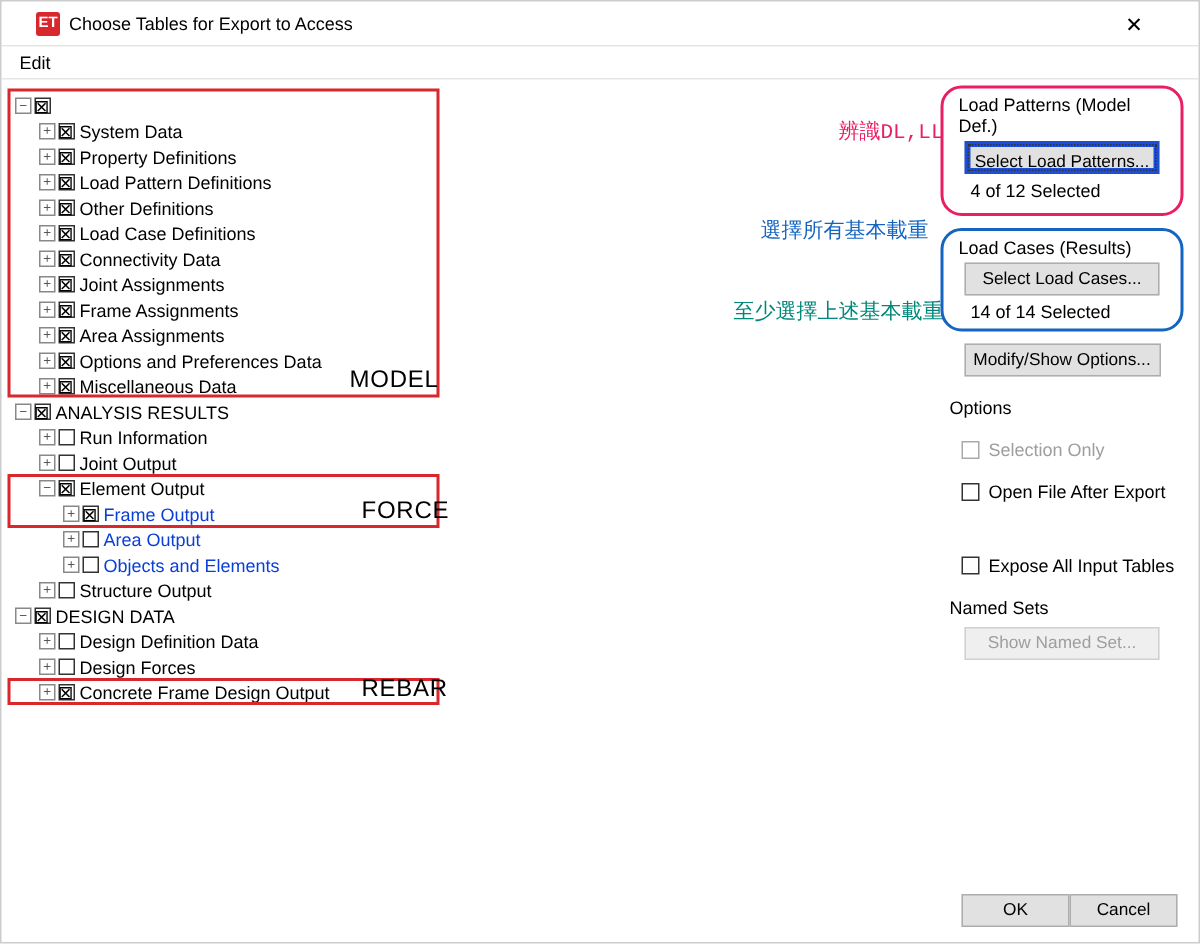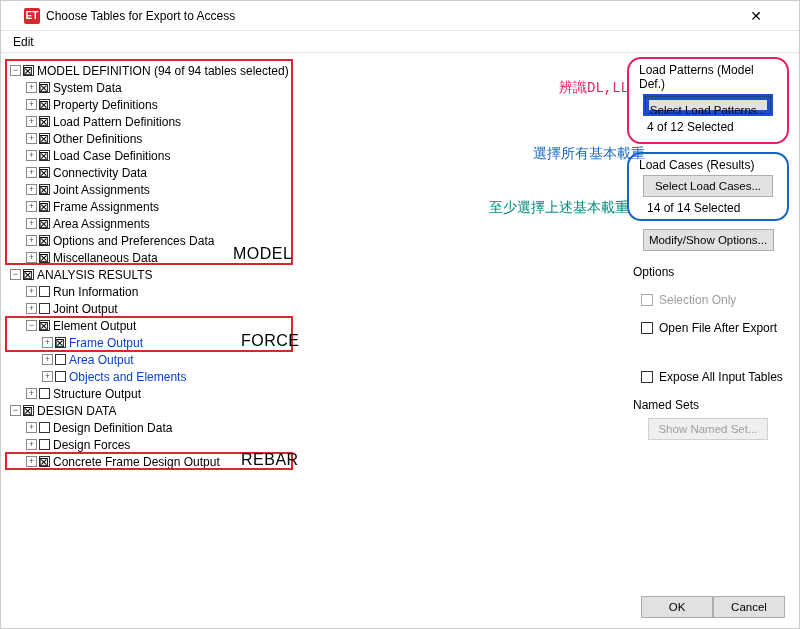--- a/index.html
+++ b/index.html
@@ -28,21 +28,21 @@
   .ind0 { padding-left: 4px; }
   .ind1 { padding-left: 20px; }
   .ind2 { padding-left: 36px; }
   
   .annot-box { position:absolute; border:2px solid #d9272e; pointer-events:none; }
   .annot-label { position:absolute; font-family: "Arial Narrow", Arial; font-size:16px; color:#000; pointer-events:none; letter-spacing:0.5px;}
   
   .group-frame { border: 2px solid; border-radius: 14px; padding: 4px 8px 8px 8px; margin-bottom: 8px; position:relative;}
   .group-title { font-size: 12px; margin-bottom: 3px; padding-left:2px;}
   .win-btn { display:block; width: 130px; height: 22px; margin: 0 auto 4px auto; background:#e1e1e1; border:1px solid #adadad; font-size:11.5px; text-align:center; line-height:20px; }
-  .win-btn.sel { border:6px solid #1d4ed8; outline:1px dotted #333; outline-offset:-3px;text-align:center;}
+  .win-btn.sel { border:4px solid #1d4ed8; outline:1px dotted #333; outline-offset:-3px;text-align:center;}
   .status-line { font-size:12px; padding-left: 10px; }
   .frame-red { border-color:#e91e63; }
   .frame-blue { border-color:#1565c0; }
   .frame-green { border-color:#00897b; }
   .frame-grey { border:none; padding:0 6px; margin-top:6px;}
   .frame-grey .win-btn { width:131px;}
   .section-title { font-size:12px; margin: 14px 0 6px 6px;}
   .opt-row { display:flex; align-items:center; font-size:12px; margin:14px 0 3px 14px; }
   .opt-row .cb { width:12px; height:12px; border:1px solid #333; margin-right:6px; background:#fff;}
   .opt-row .cb.disabled { border-color:#aaa;}
@@ -69,21 +69,20 @@
   <span>Edit</span>
 </div>
 
 <div class="main">
 
   <div class="left">
     <div class="tree-container">
       <div class="node ind0">
           <span class="twist">−</span>
           <span class="chk crossed"></span>
-          <span class="lbl">MODEL DEFINITION  (94 of 94 tables selected)</span>
         </div>
       <div class="node ind1">
           <span class="twist">+</span>
           <span class="chk crossed"></span>
           <span class="lbl">System Data</span>
         </div>
       <div class="node ind1">
           <span class="twist">+</span>
           <span class="chk crossed"></span>
           <span class="lbl">Property Definitions</span>
@@ -201,21 +200,21 @@
     <div class="annot-box" style="left:4px; top:263px; width:288px; height:36px;"></div>
     <div class="annot-label" style="left:240px; top:279px;">FORCE</div>
 
     <div class="annot-box" style="left:4px; top:399px; width:288px; height:18px;"></div>
     <div class="annot-label" style="left:240px; top:398px;">REBAR</div>
   </div>
 
   <div class="right">
 
     <div class="side-note note-red" style="right:170px; top:26px;font-family:Liberation Mono, monospace;">辨識DL,LL</div>
-    <div class="side-note note-blue" style="right:154px; top:92px;">選擇所有基本載重</div>
+    <div class="side-note note-blue" style="right:180px; top:92px;">選擇所有基本載重</div>
     <div class="side-note note-green" style="right:170px; top:146px;">至少選擇上述基本載重</div>
 
     <div style="position:absolute; right:10px; top:4px; width:162px;">
 
       <div class="group-frame frame-red">
         <div class="group-title">Load Patterns (Model Def.)</div>
         <div class="win-btn sel">Select Load Patterns...</div>
         <div class="status-line">4 of 12 Selected</div>
       </div>
 
@@ -239,21 +238,21 @@
         <span class="cb"></span>
         <span>Open File After Export</span>
       </div>
       <div style="height:18px;"></div>
       <div class="opt-row">
         <span class="cb"></span>
         <span>Expose All Input Tables</span>
       </div>
 
       <div class="section-title">Named Sets</div>
-      <div class="win-btn named-sets-btn" style="width:120px;">Show Named Set...</div>
+      <div class="win-btn named-sets-btn" style="width:130px;">Show Named Set...</div>
     </div>
 
     <div class="bottom-btns">
       <div class="win-btn">OK</div>
       <div class="win-btn">Cancel</div>
     </div>
   </div>
 </div>
 
 </body></html>

